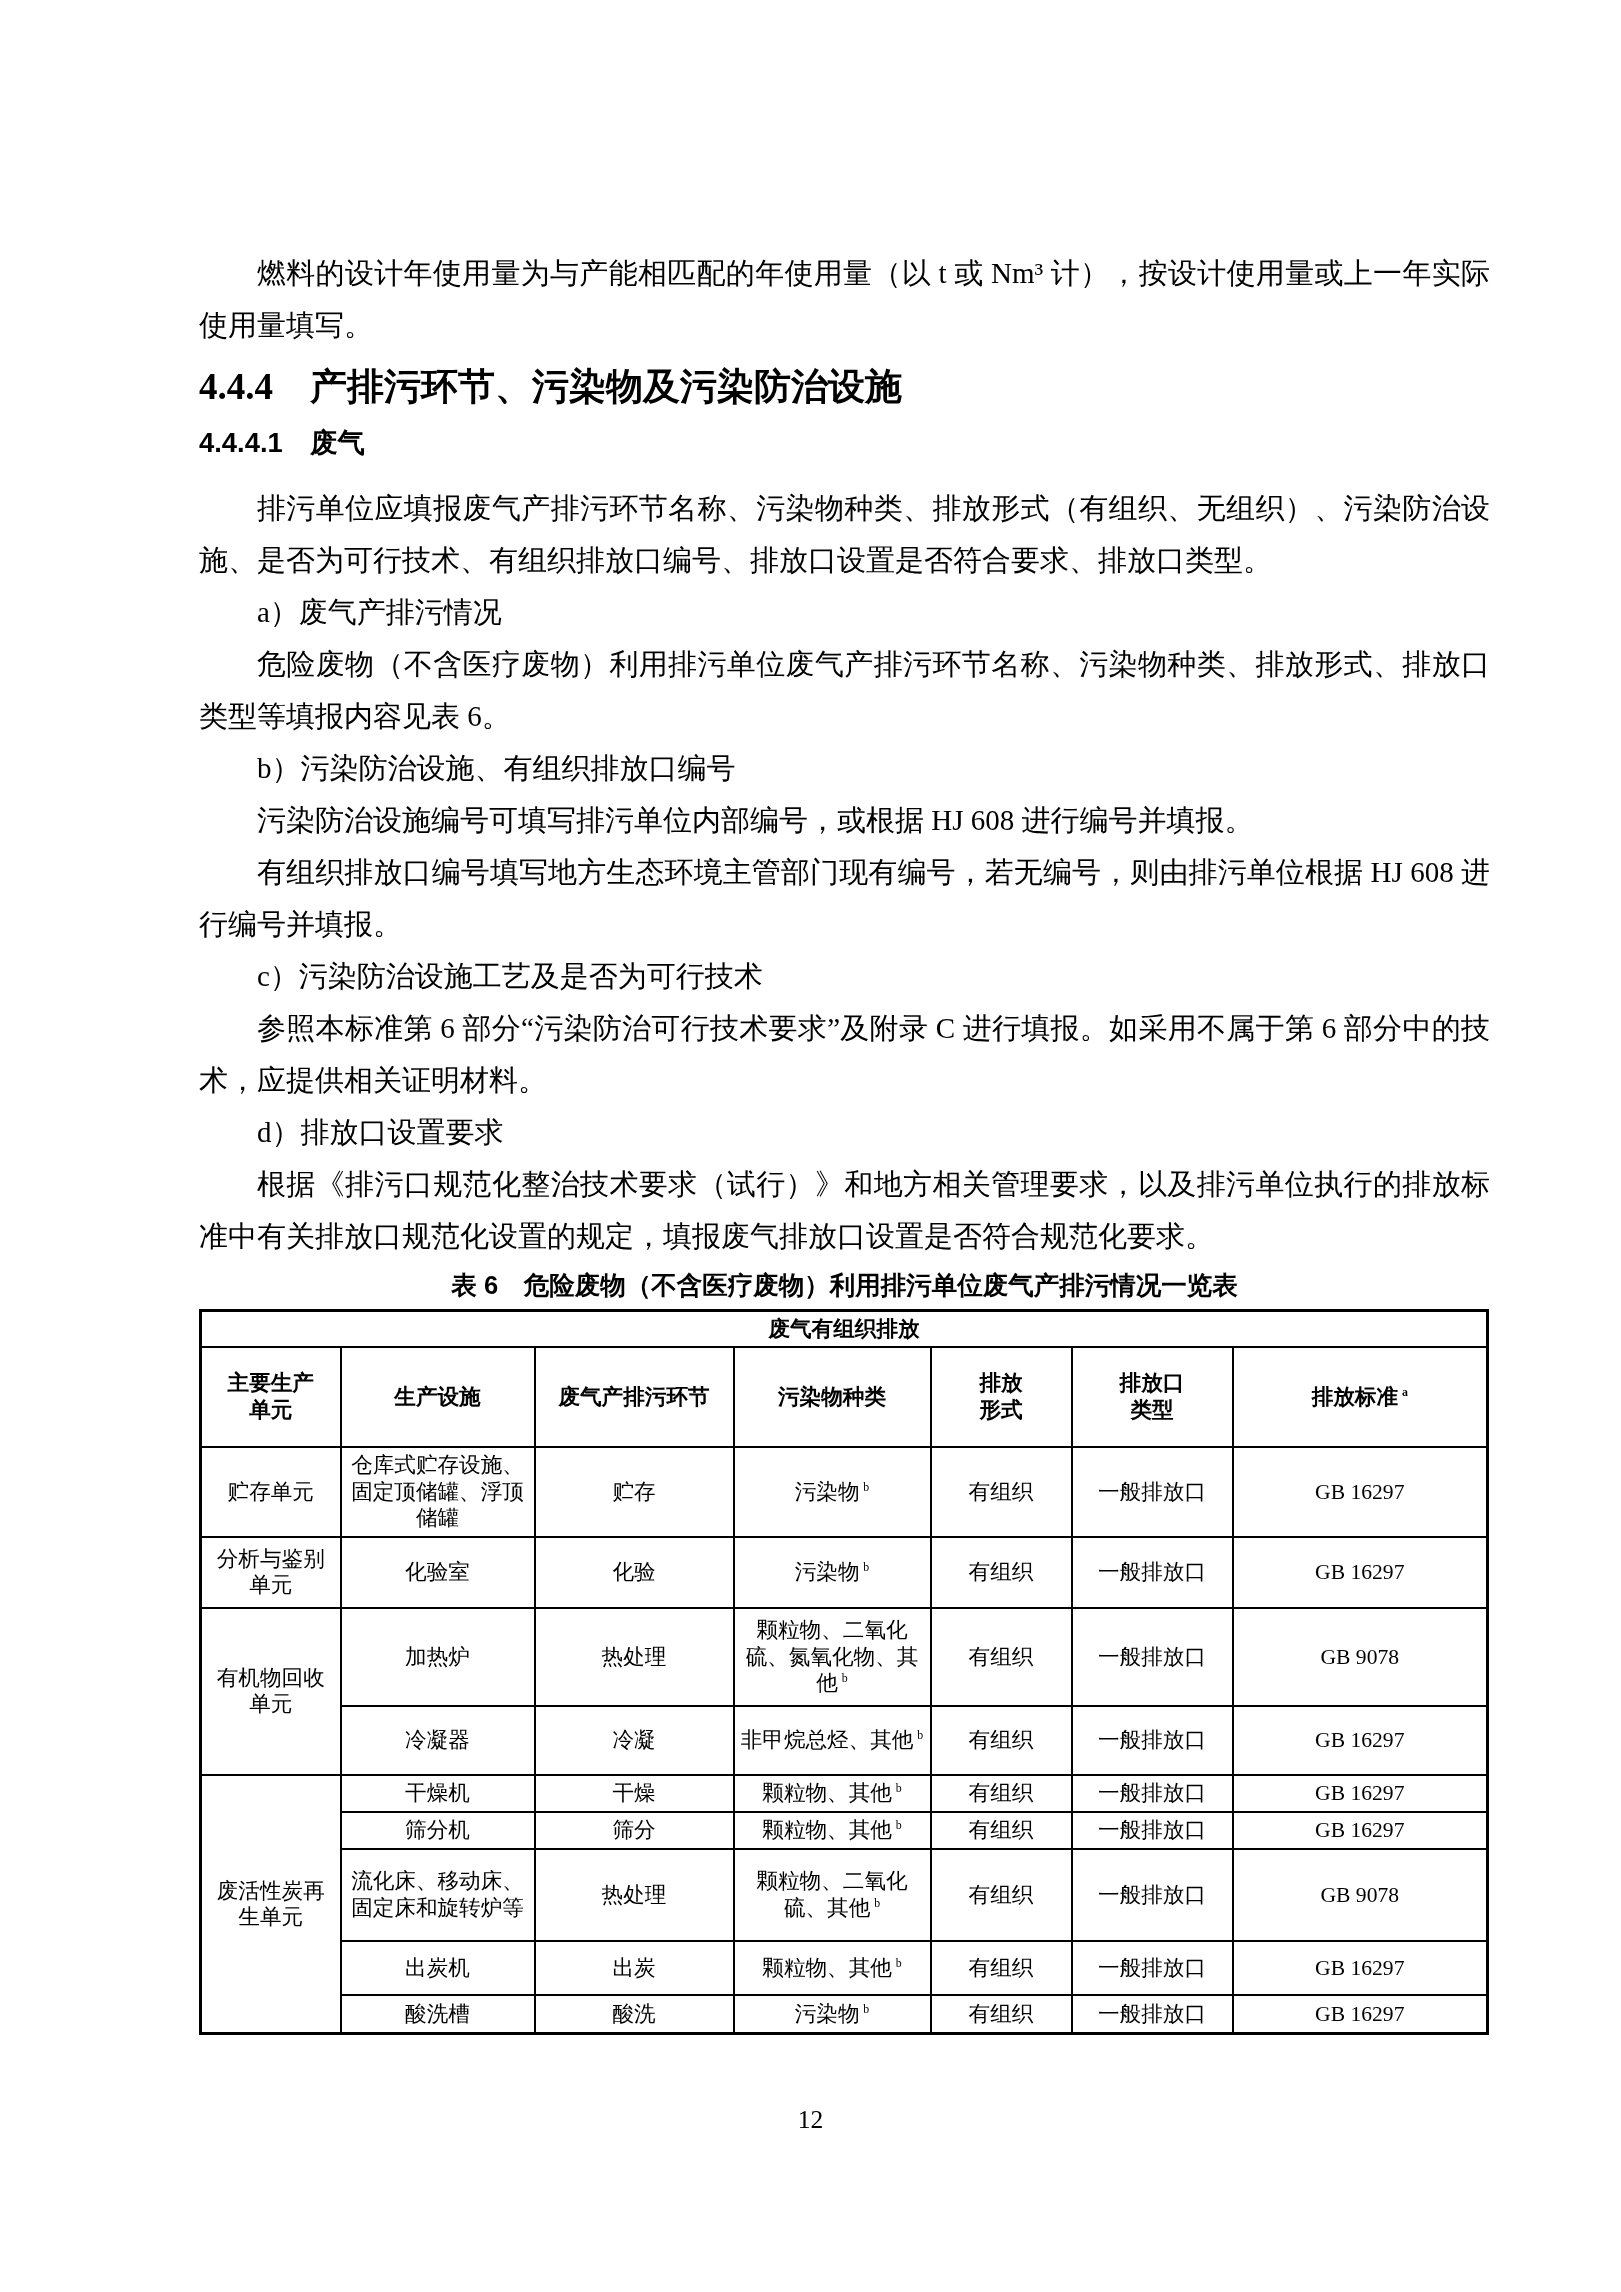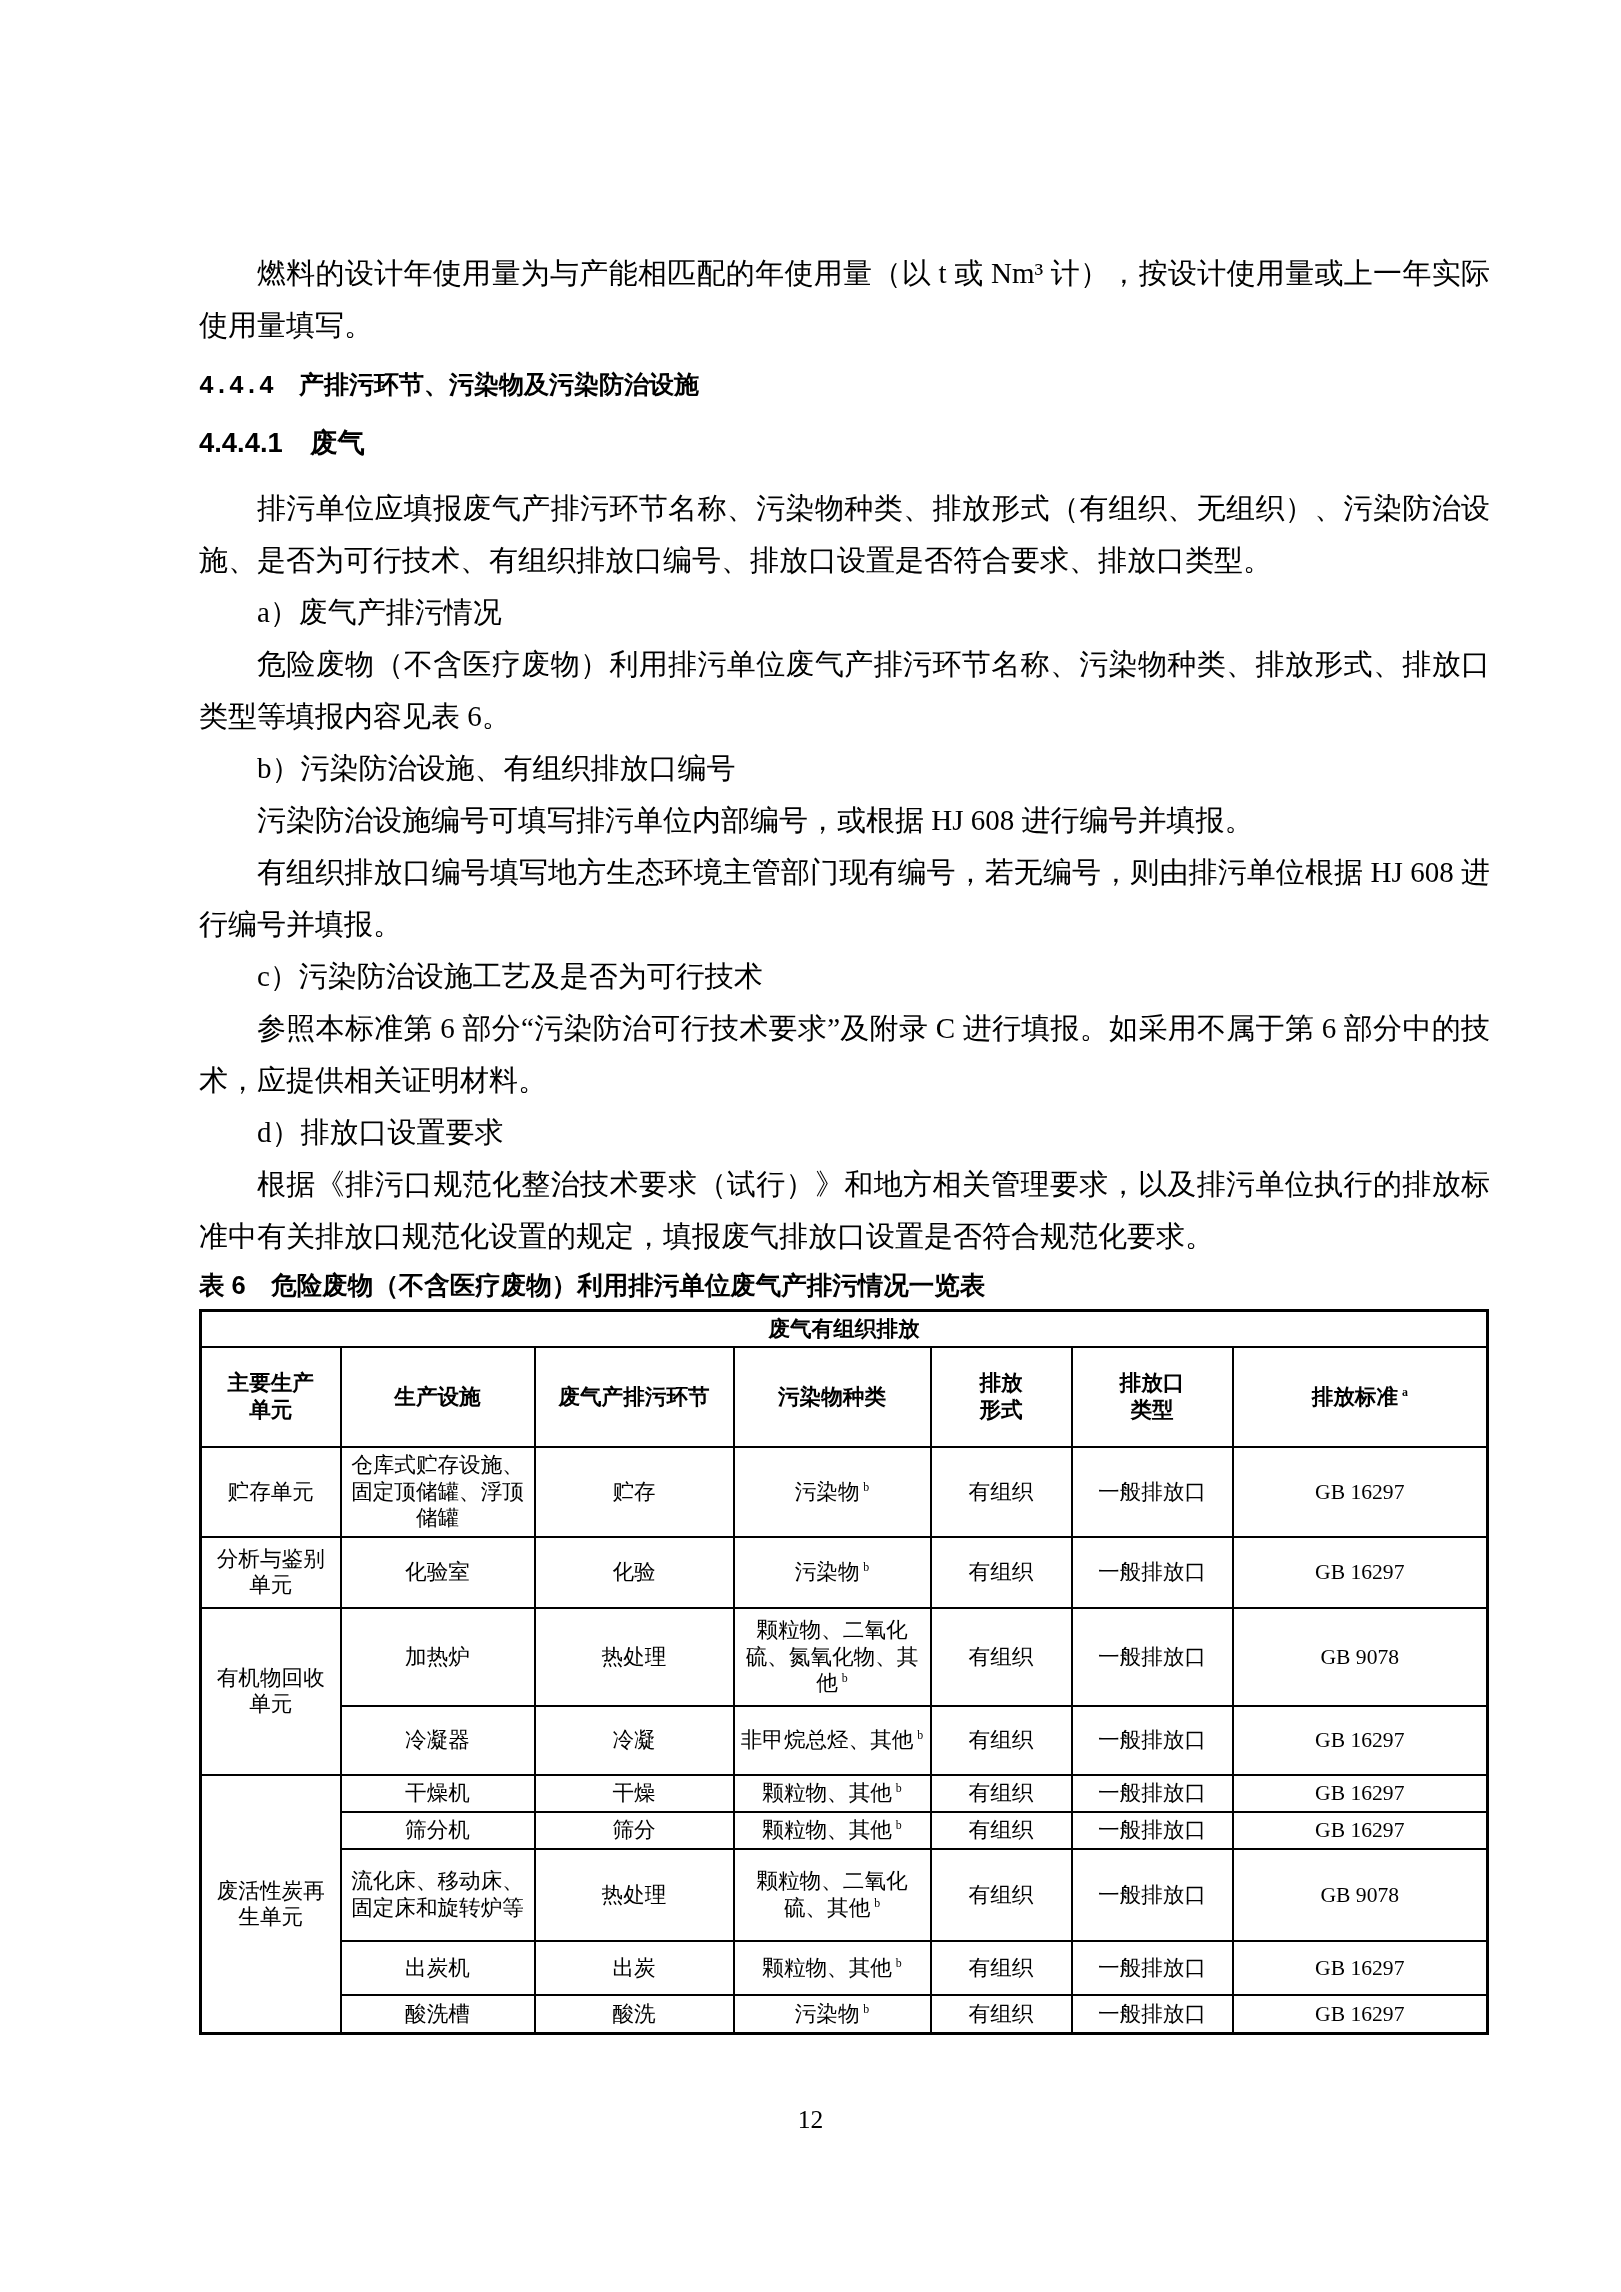--- a/index.html
+++ b/index.html
@@ -15,35 +15,35 @@
     overflow:hidden;
   }
   .body-text{
     font-size:29px;
     line-height:52px;
     text-align:justify;
     margin:0;
   }
   .indent{text-indent:2em;}
   h2.sec{
-    font-family:Liberation Mono, monospace;
-    font-size:25px;font-weight:700;
+    font-family:Liberation Serif, serif;
+    font-size:37px;font-weight:700;
     line-height:39px;
     margin:15.7px 0 17.6px 0;
   }
   h3.sec{
     font-family:"Liberation Sans","DejaVu Sans",sans-serif;
     font-size:27.4px;font-weight:700;
     line-height:39px;
     margin:0 0 19.6px 0;
   }
   .tbl-caption{
     font-family:"Liberation Sans","DejaVu Sans",sans-serif;
     font-size:25.5px;font-weight:700;
-    text-align:left;
+    text-align:center;
     line-height:35px;
     margin:5.9px 0 5.9px 0;
   }
   table.t6{
     border-collapse:collapse;
     table-layout:fixed;
     width:1290px;
     border:3.9px solid #000;
     font-size:21.6px;
     line-height:26.5px;

